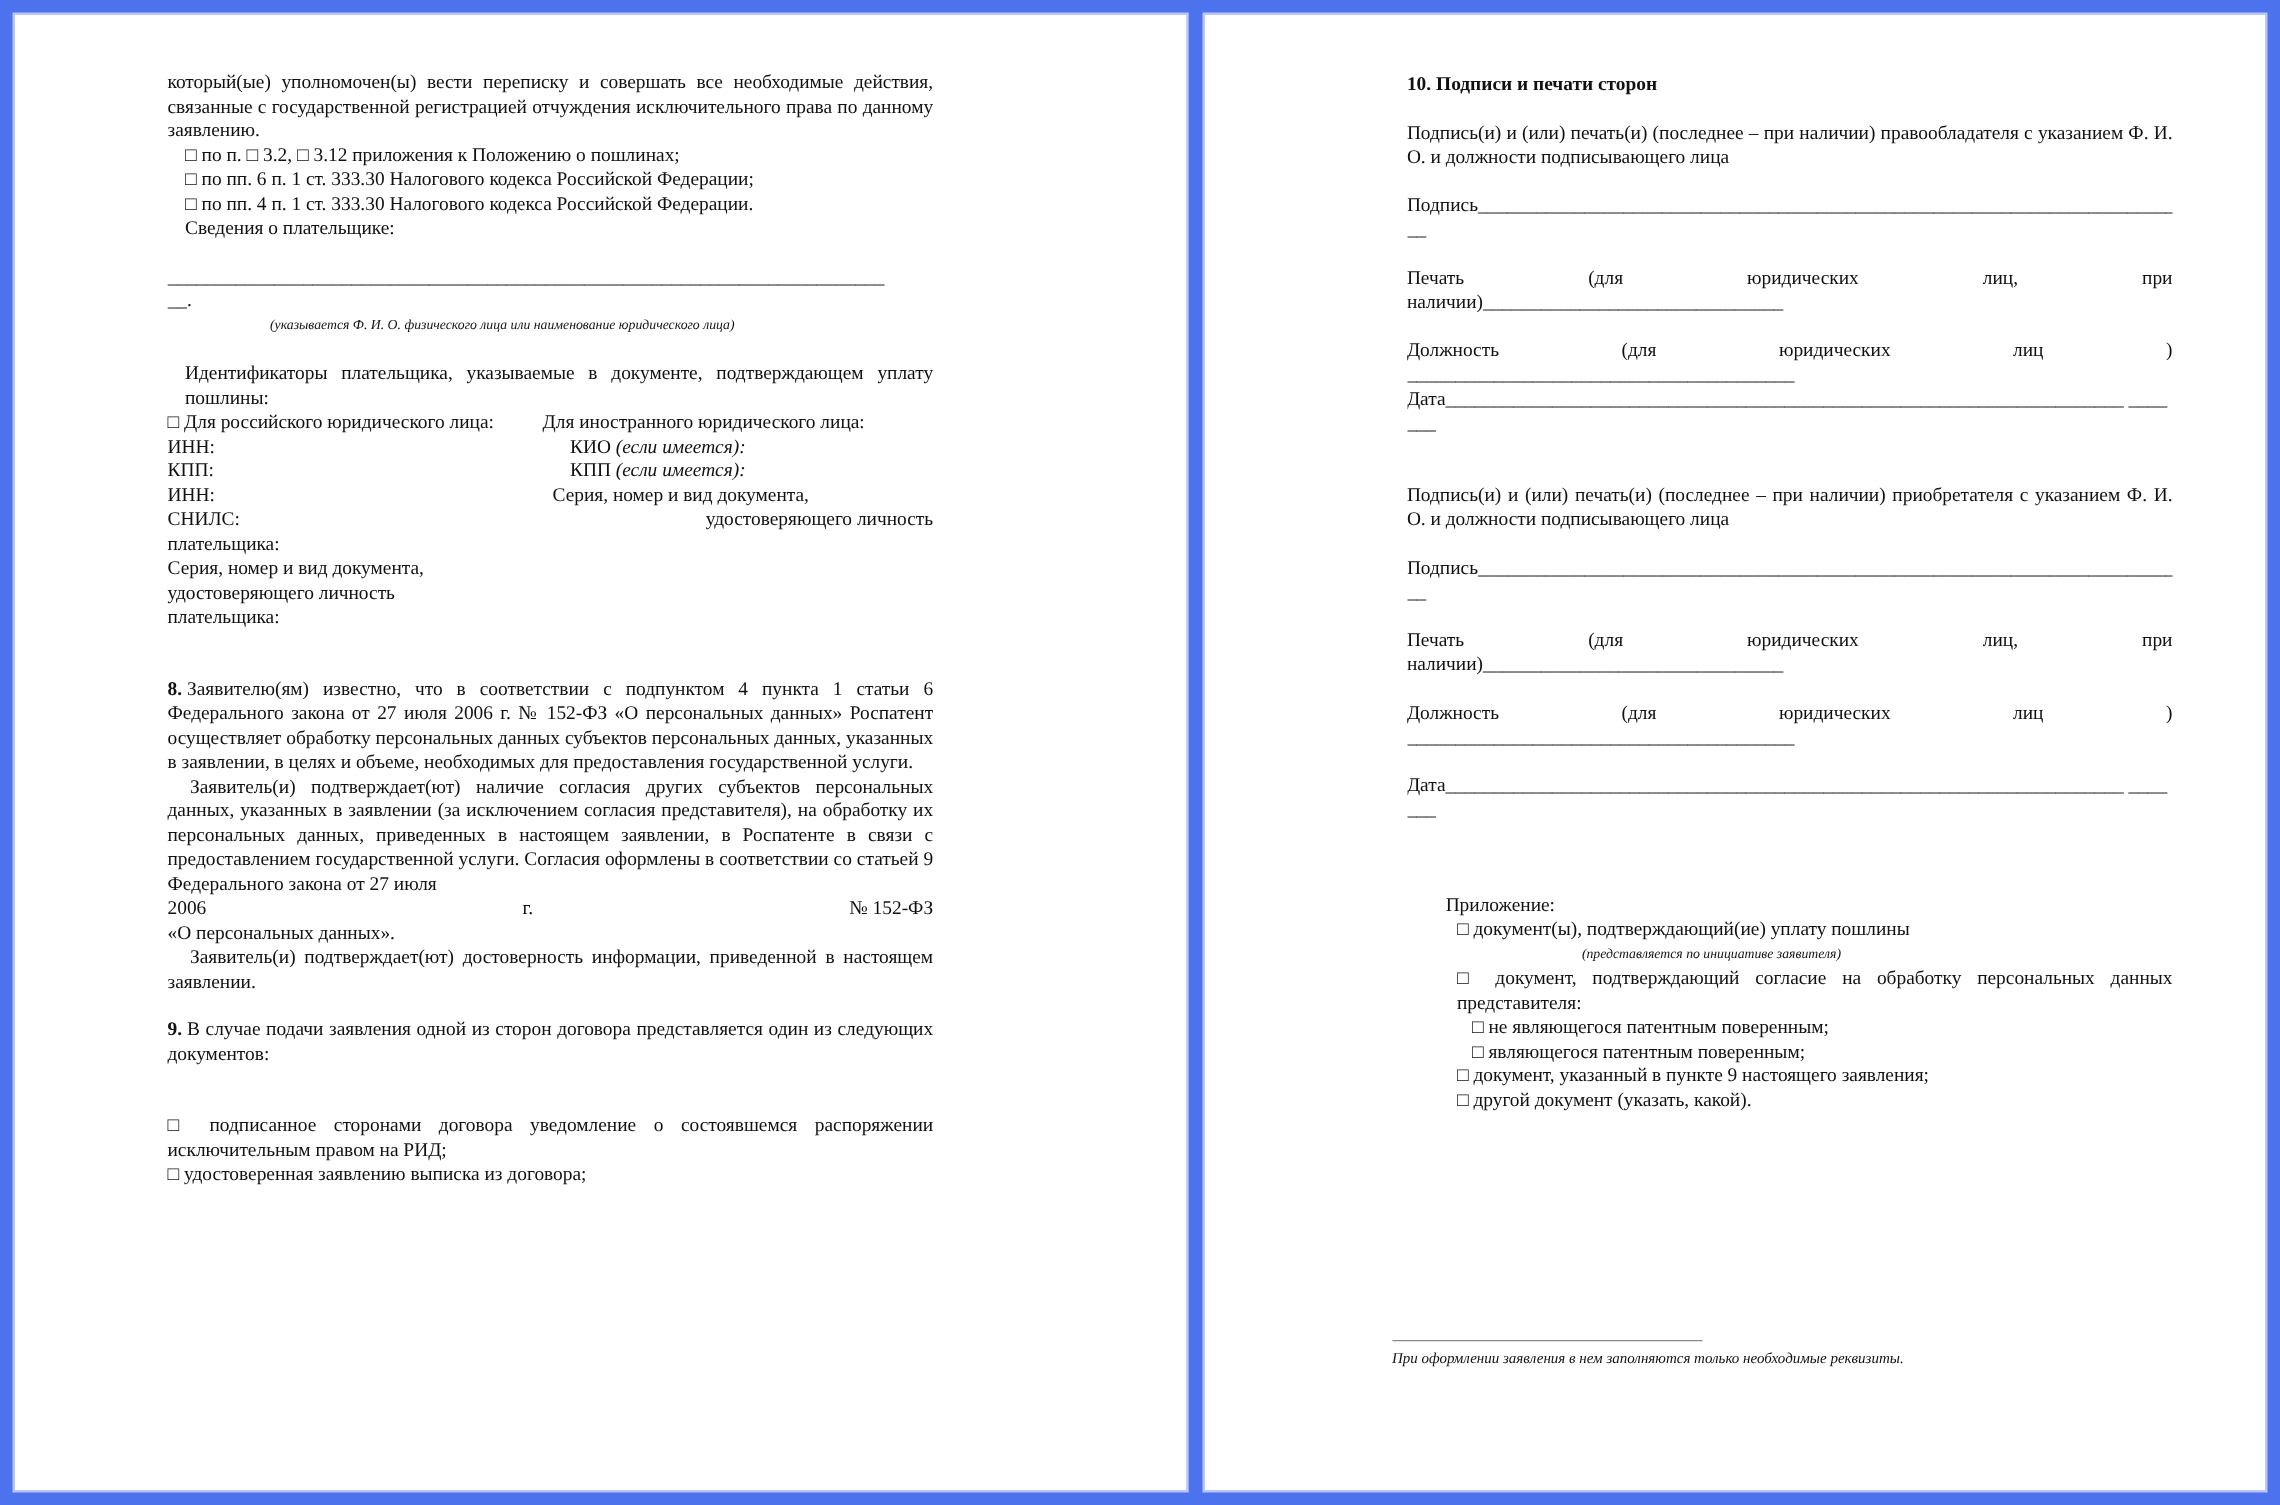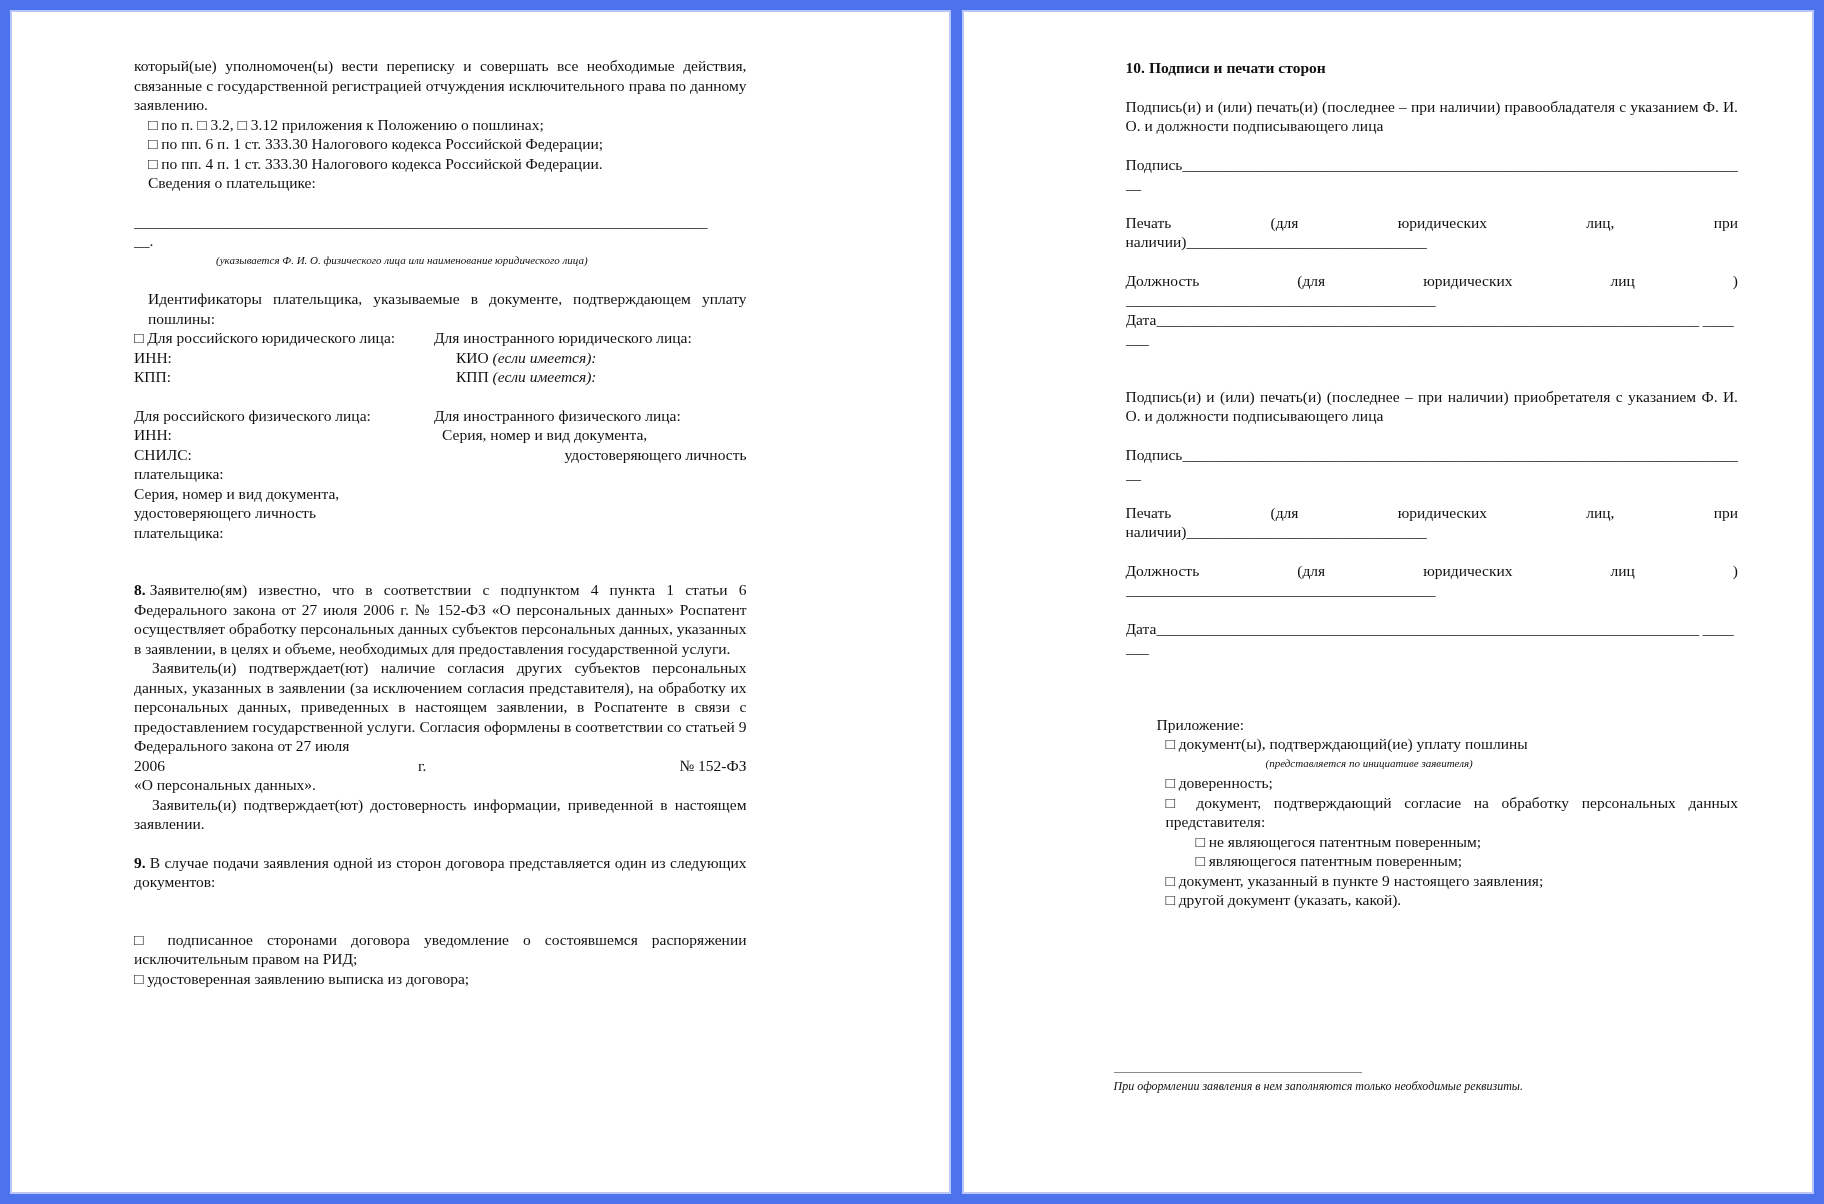--- a/index.html
+++ b/index.html
@@ -41,21 +41,21 @@
   .idrow .r{flex:1;}
   .r-pad{padding-left:22px;}
   .r-pad-s{padding-left:8px;}
   .r-right{text-align:right;}
   .spread{display:flex;justify-content:space-between;text-align:left;}
   .caption{margin-left:82px;text-align:left;}
   .app{margin-left:40px;}
   .app-title{margin-left:-9px;text-align:left;}
   .app-item{text-align:left;}
   .app-just{text-align:justify;}
-  .app-sub{margin-left:30px;text-align:left;}
+  .app-sub{margin-left:12px;text-align:left;}
   .app-note{margin-left:100px;text-align:left;}
   .footnote{
     position:absolute;left:150px;bottom:96px;width:620px;text-align:left;
   }
   .footnote .rule{width:248px;border-top:1.5px solid #8a8a8a;margin-bottom:4px;}
   .footnote .txt{font-style:italic;font-size:12px;}
 </style>
 </head>
 <body>
 
@@ -78,24 +78,20 @@
       <span class="l">□ Для российского юридического лица:</span>
       <span class="r">Для иностранного юридического лица:</span>
     </div>
     <div class="idrow">
       <span class="l">ИНН:</span>
       <span class="r r-pad"><span>КИО </span><span class="it">(если имеется):</span></span>
     </div>
     <div class="idrow">
       <span class="l">КПП:</span>
       <span class="r r-pad"><span>КПП </span><span class="it">(если имеется):</span></span>
-    </div>
-    <div class="idrow mt">
-      <span class="l">Для российского физического лица:</span>
-      <span class="r">Для иностранного физического лица:</span>
     </div>
     <div class="idrow">
       <span class="l">ИНН:</span>
       <span class="r r-pad-s">Серия, номер и вид документа,</span>
     </div>
     <div class="idrow">
       <span class="l">СНИЛС:</span>
       <span class="r r-right">удостоверяющего личность</span>
     </div>
     <div class="left-al">плательщика:</div>
@@ -169,21 +165,20 @@
     </div>
     <div class="fill">________________________________________</div>
 
     <div class="fill mt"><span>Дата</span><span>______________________________________________________________________ ____</span></div>
     <div class="fill">___</div>
 
     <div class="app mt3">
       <div class="app-title">Приложение:</div>
       <div class="app-item">□ документ(ы), подтверждающий(ие) уплату пошлины</div>
       <div class="app-note it small">(представляется по инициативе заявителя)</div>
-      <div class="app-item">□ доверенность;</div>
       <div class="app-just">□  документ,  подтверждающий  согласие  на  обработку  персональных данных представителя:</div>
       <div class="app-sub">□ не являющегося патентным  поверенным;</div>
       <div class="app-sub">□ являющегося патентным  поверенным;</div>
       <div class="app-item">□ документ, указанный в пункте 9 настоящего заявления;</div>
       <div class="app-item">□  другой документ (указать, какой).</div>
     </div>
 
     <div class="footnote">
       <div class="rule"></div>
       <div class="txt">При оформлении заявления в нем заполняются  только необходимые реквизиты.</div>

